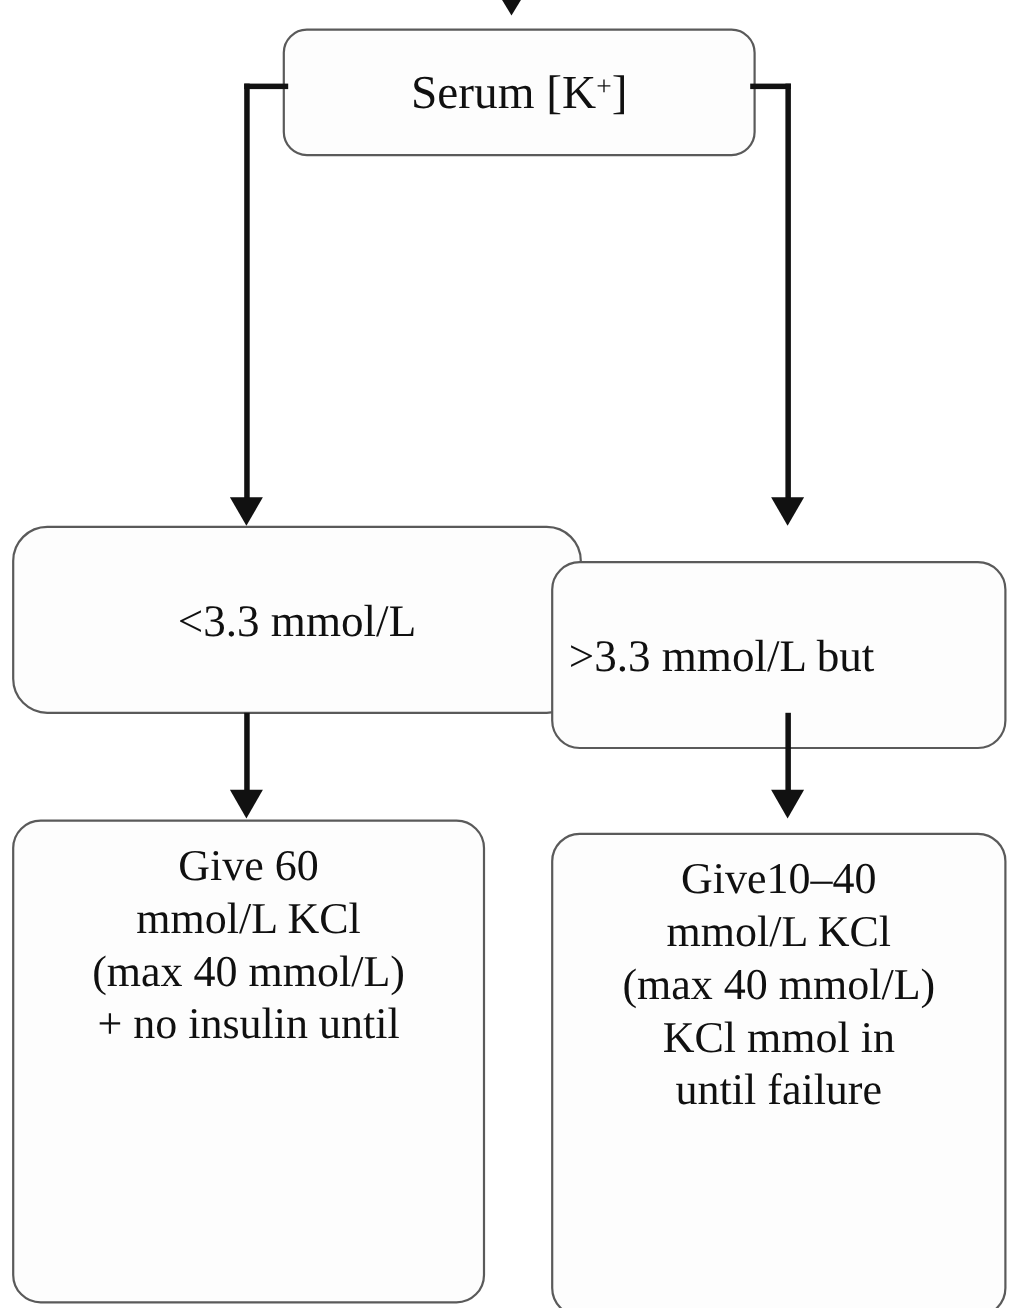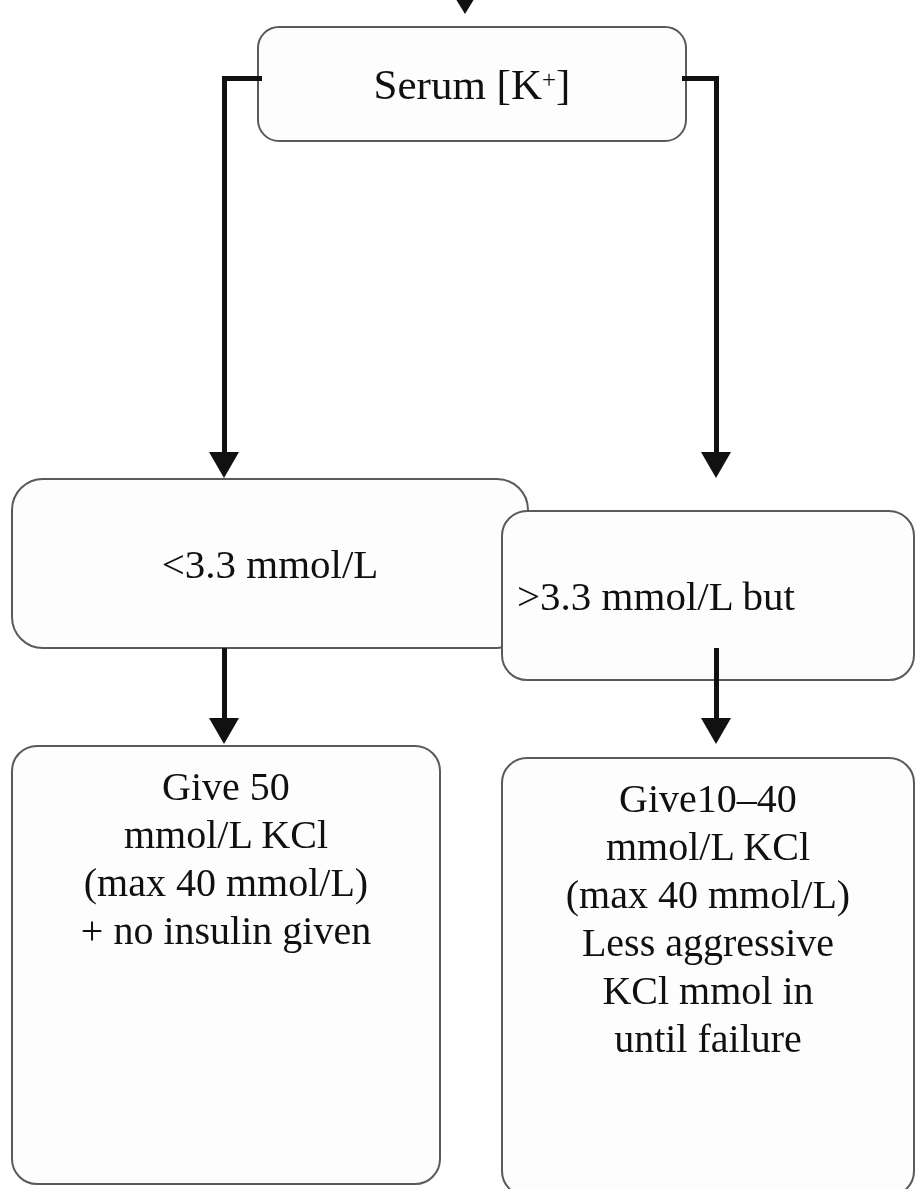--- a/index.html
+++ b/index.html
@@ -146,31 +146,30 @@
   </div>
 
   <div class="edge v" style="left:222px; top:648px; height:75px;"></div>
   <div class="arrow" style="left:209px; top:718px;"></div>
 
   <div class="edge v" style="left:714px; top:648px; height:75px;"></div>
   <div class="arrow" style="left:701px; top:718px;"></div>
 
   <div class="node" id="node-low-action">
     <span class="lines">
-      <span class="ln">Give 50</span>
+      <span class="ln">Give 60</span>
       <span class="ln">mmol/L KCl</span>
       <span class="ln">(max 40 mmol/L)</span>
-      <span class="ln">+ no insulin given</span>
+      <span class="ln">+ no insulin until</span>
     </span>
   </div>
 
   <div class="node" id="node-mid-action">
     <span class="lines">
       <span class="ln">Give10–40</span>
       <span class="ln">mmol/L KCl</span>
       <span class="ln">(max 40 mmol/L)</span>
-      <span class="ln">Less aggressive</span>
       <span class="ln">KCl mmol in</span>
       <span class="ln">until failure</span>
     </span>
   </div>
 
 </div>
 
 </body></html>

